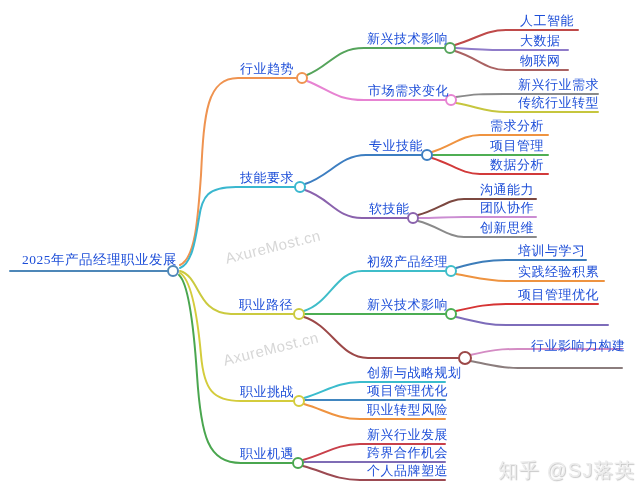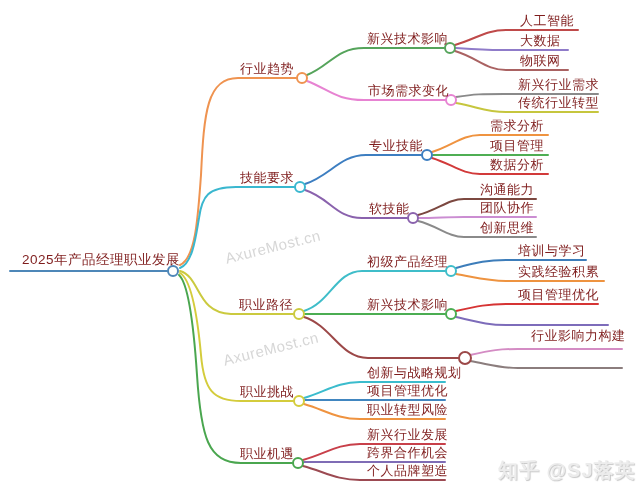--- a/index.html
+++ b/index.html
@@ -4,30 +4,30 @@
 <style>
   html,body{margin:0;padding:0;background:#fff;}
   .stage{
     position:relative;width:644px;height:500px;background:#ffffff;overflow:hidden;
     font-family:"Liberation Sans","DejaVu Sans",sans-serif;
   }
   .stage svg{position:absolute;left:0;top:0;}
   .stage svg path{fill:none;stroke-width:2;stroke-linecap:round;}
   .stage svg circle{fill:#ffffff;stroke-width:2;}
   .label{
-    position:absolute;font-size:13px;line-height:15px;color:#7f1d1d;
+    position:absolute;font-size:13px;line-height:15px;color:#1d4ed8;
     white-space:nowrap;letter-spacing:0.5px;
   }
-  .label.root{font-size:13.5px;}
+  .label.root{font-size:13.5px;font-family:Liberation Serif, serif;}
   .wm{
     position:absolute;color:#cdcdcd;opacity:.8;font-size:15px;
     transform:rotate(-14deg);white-space:nowrap;letter-spacing:.5px;
   }
   .wm-zhihu{
-    position:absolute;left:498px;top:457px;font-size:20px;font-weight:bold;
+    position:absolute;left:498px;top:457px;font-size:20px;font-weight:normal;
     color:#ececec;text-shadow:1px 1px 1px #c6c6c6;white-space:nowrap;letter-spacing:1px;
   }
 </style>
 </head>
 <body>
 
 <div class="stage">
 
   <svg width="644" height="500" viewBox="0 0 644 500">
 
@@ -120,21 +120,21 @@
   <div class="label" style="left:490px;top:118px">需求分析</div>
   <div class="label" style="left:490px;top:138px">项目管理</div>
   <div class="label" style="left:490px;top:157px">数据分析</div>
   <div class="label" style="left:480px;top:182px">沟通能力</div>
   <div class="label" style="left:480px;top:200px">团队协作</div>
   <div class="label" style="left:480px;top:220px">创新思维</div>
 
   <div class="label" style="left:518px;top:243px">培训与学习</div>
   <div class="label" style="left:518px;top:264px">实践经验积累</div>
   <div class="label" style="left:518px;top:287px">项目管理优化</div>
-  <div class="label" style="left:531px;top:328px">行业影响力构建</div>
+  <div class="label" style="left:531px;top:338px">行业影响力构建</div>
 
   <div class="label" style="left:367px;top:365px">创新与战略规划</div>
   <div class="label" style="left:367px;top:383px">项目管理优化</div>
   <div class="label" style="left:367px;top:402px">职业转型风险</div>
 
   <div class="label" style="left:367px;top:427px">新兴行业发展</div>
   <div class="label" style="left:367px;top:445px">跨界合作机会</div>
   <div class="label" style="left:367px;top:463px">个人品牌塑造</div>
 
   <div class="wm" style="left:224px;top:238px">AxureMost.cn</div>

